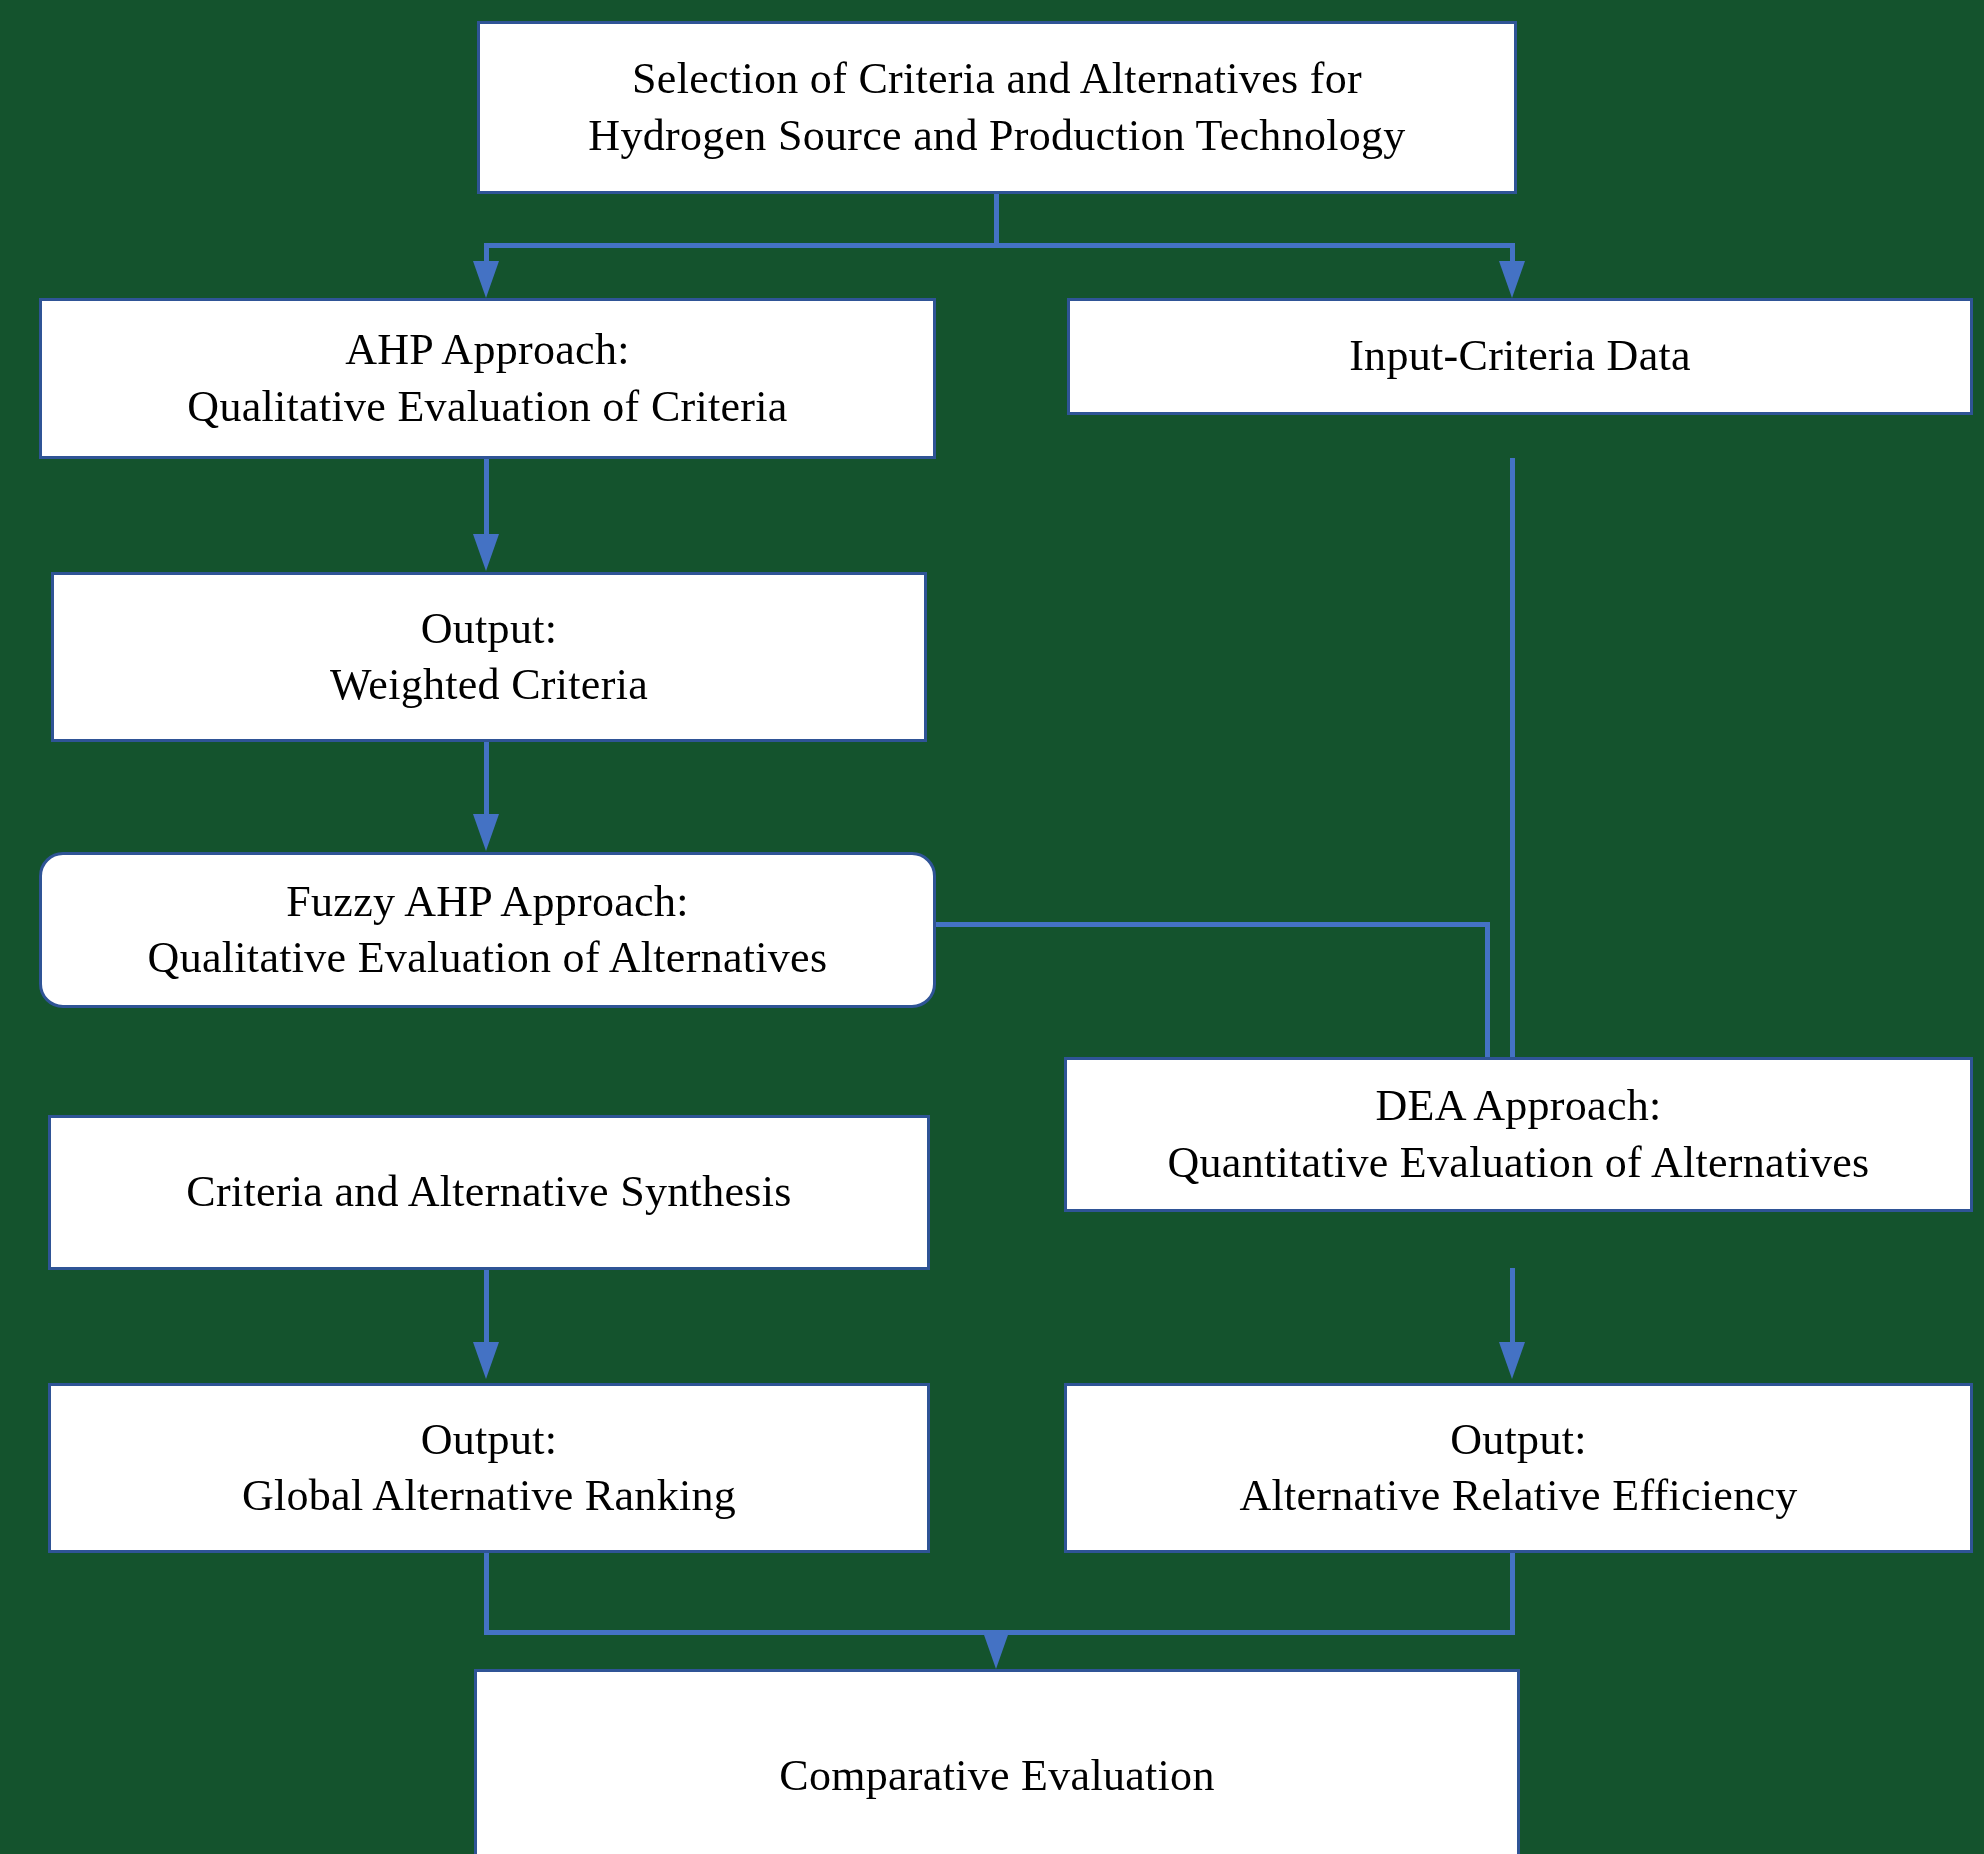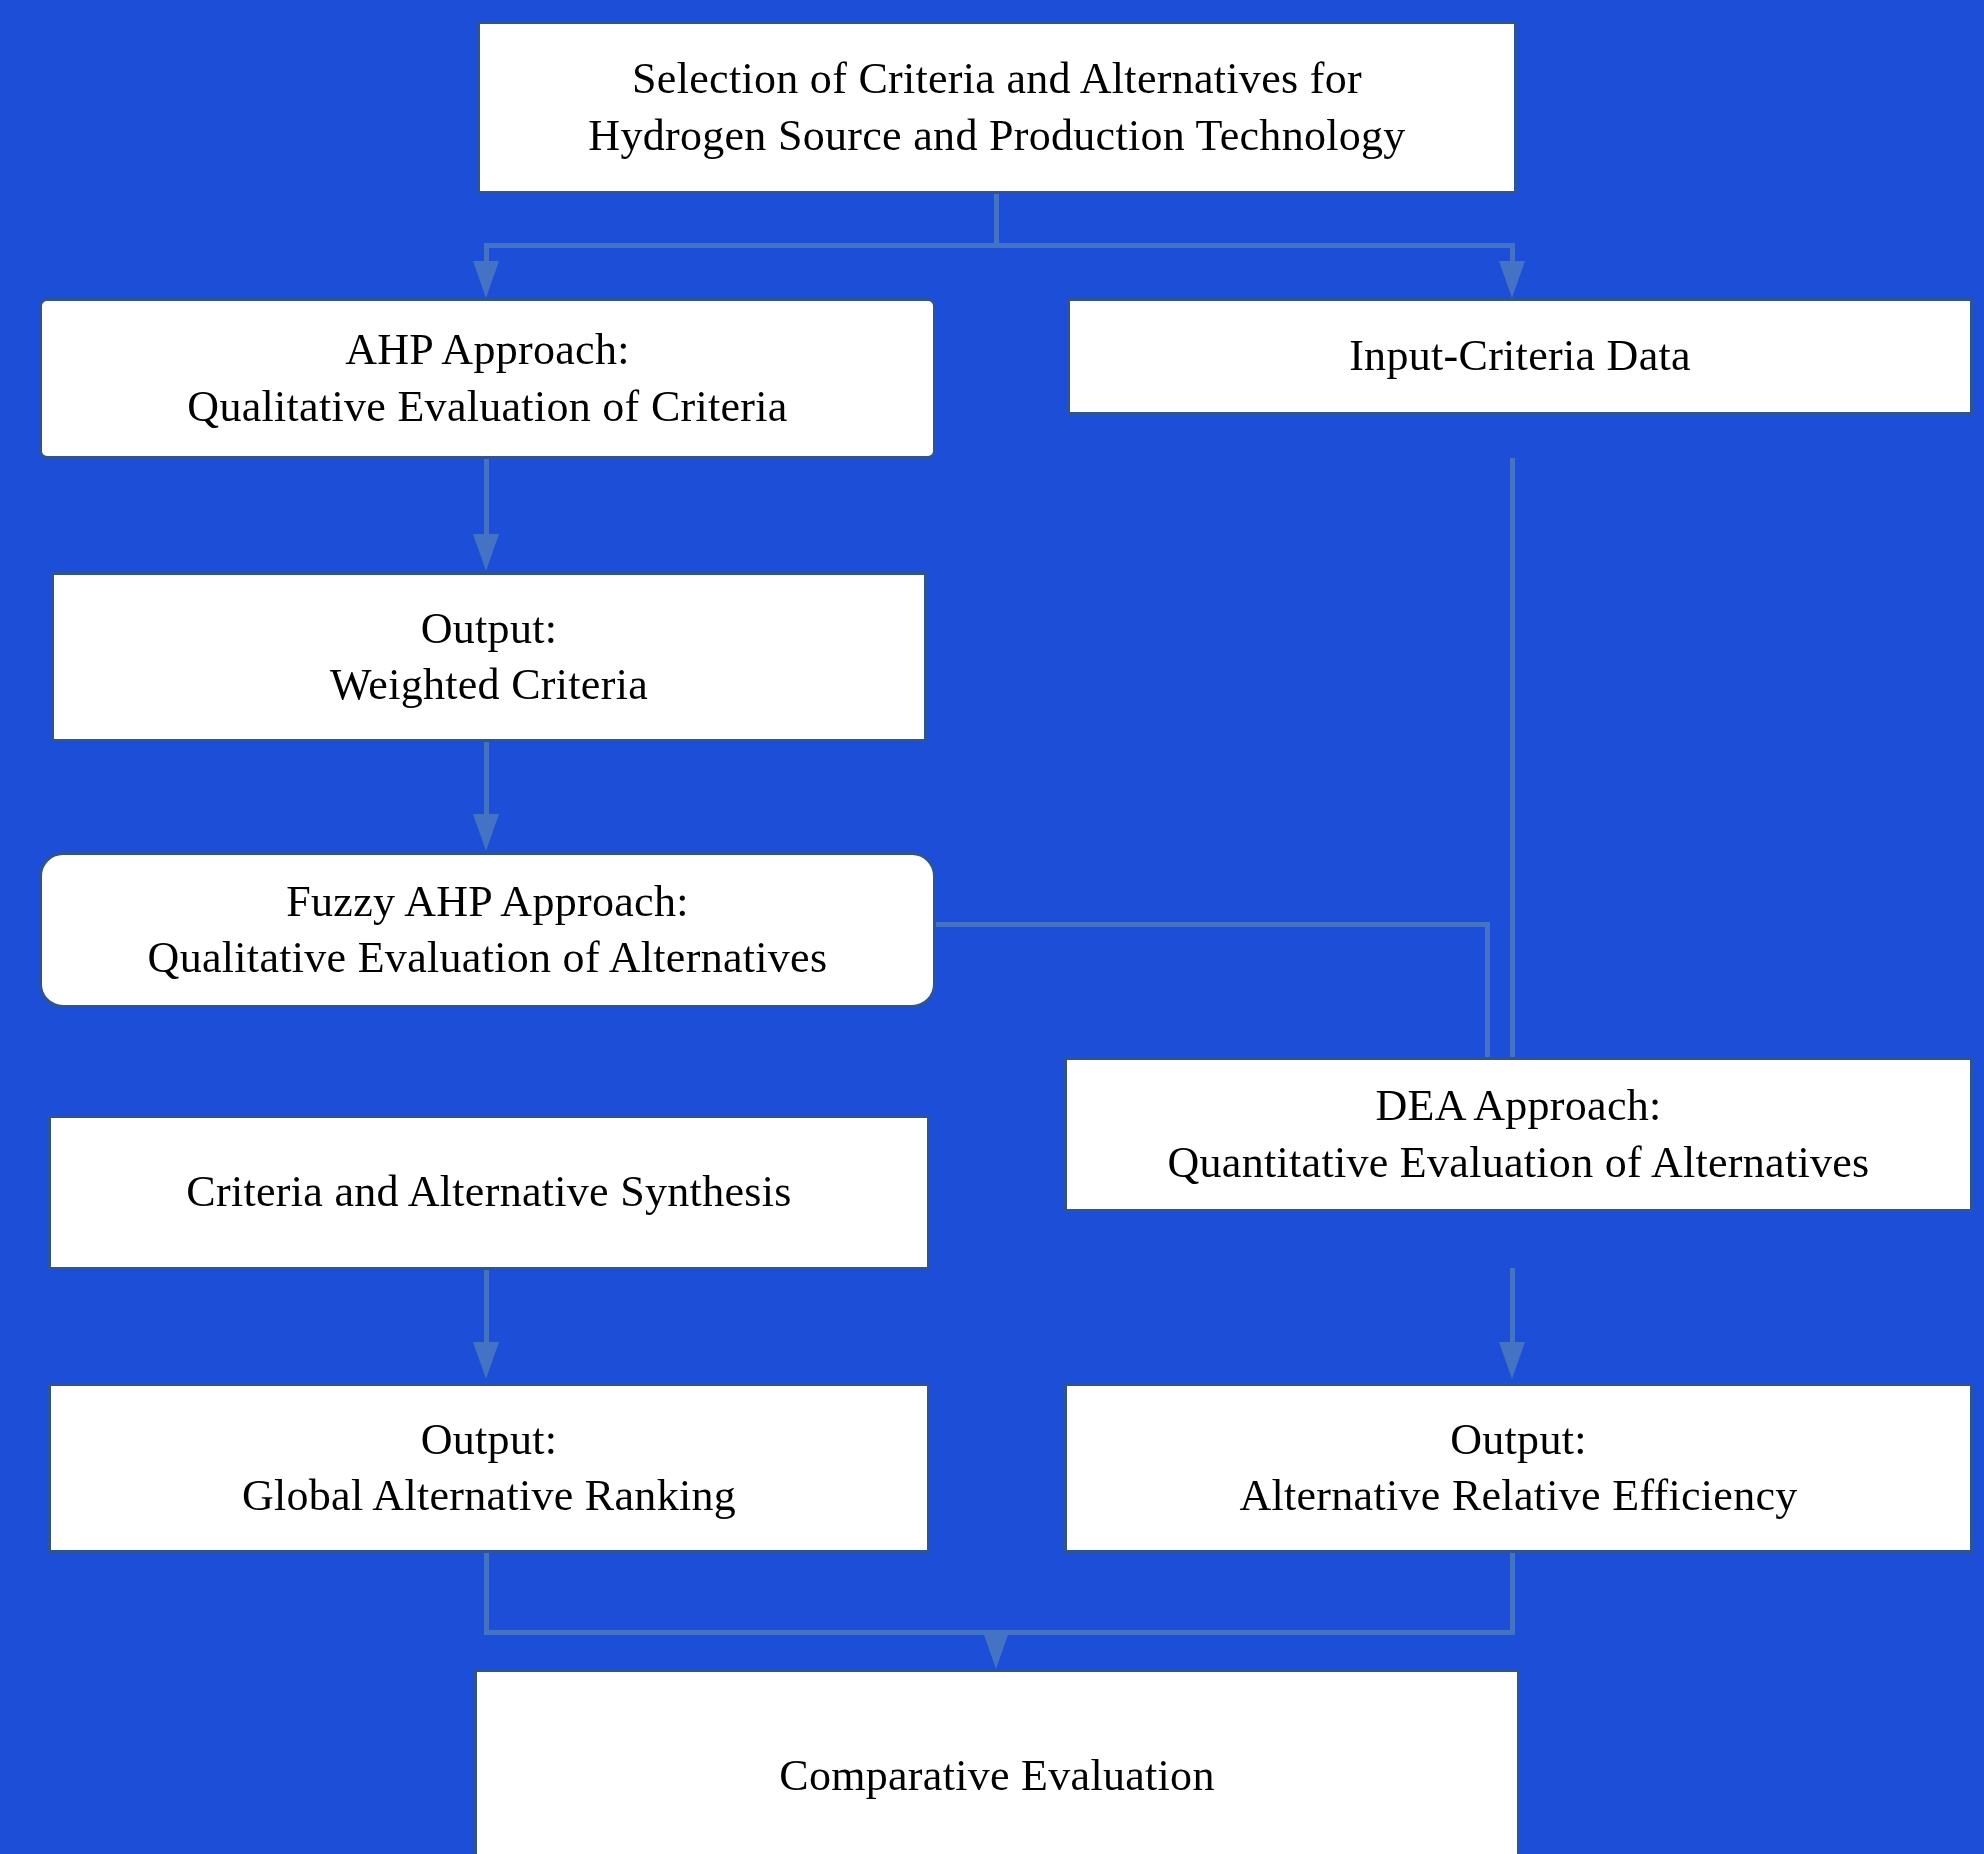--- a/index.html
+++ b/index.html
@@ -4,21 +4,21 @@
 <style>
   html, body {
     margin: 0;
     padding: 0;
     background: #ffffff;
   }
   #canvas {
     position: relative;
     width: 1985px;
     height: 1855px;
-    background: #1d4ed8;
+    background: #14532d;
     overflow: hidden;
     font-family: "Liberation Serif", "DejaVu Serif", serif;
   }
   .node {
     position: absolute;
     box-sizing: border-box;
     border: 3.6px solid #2f5496;
     background: #ffffff;
     display: flex;
     align-items: center;
@@ -83,21 +83,21 @@
   <div class="conn v" style="left:1510px; top:1552px; height:83px;"></div>
   <div class="conn h" style="left:484px; top:1630px; width:1031px;"></div>
   <div class="conn v" style="left:994px; top:1630px; height:22.7px;"></div>
   <div class="arrowhead" style="left:983px; top:1632px;"></div>
 
   <div class="node" style="left:477px; top:21px; width:1040px; height:173px;">
     <span class="txt">Selection of Criteria and Alternatives for
 Hydrogen Source and Production Technology</span>
   </div>
 
-  <div class="node" style="left:39px; top:298px; width:897px; height:161px;border-radius:8px;">
+  <div class="node" style="left:39px; top:298px; width:897px; height:161px;">
     <span class="txt">AHP Approach:
 Qualitative Evaluation of Criteria</span>
   </div>
 
   <div class="node" style="left:1067px; top:298px; width:906px; height:117px;">
     <span class="txt">Input-Criteria Data</span>
   </div>
 
   <div class="node" style="left:51px; top:572px; width:876px; height:170px;">
     <span class="txt">Output:

